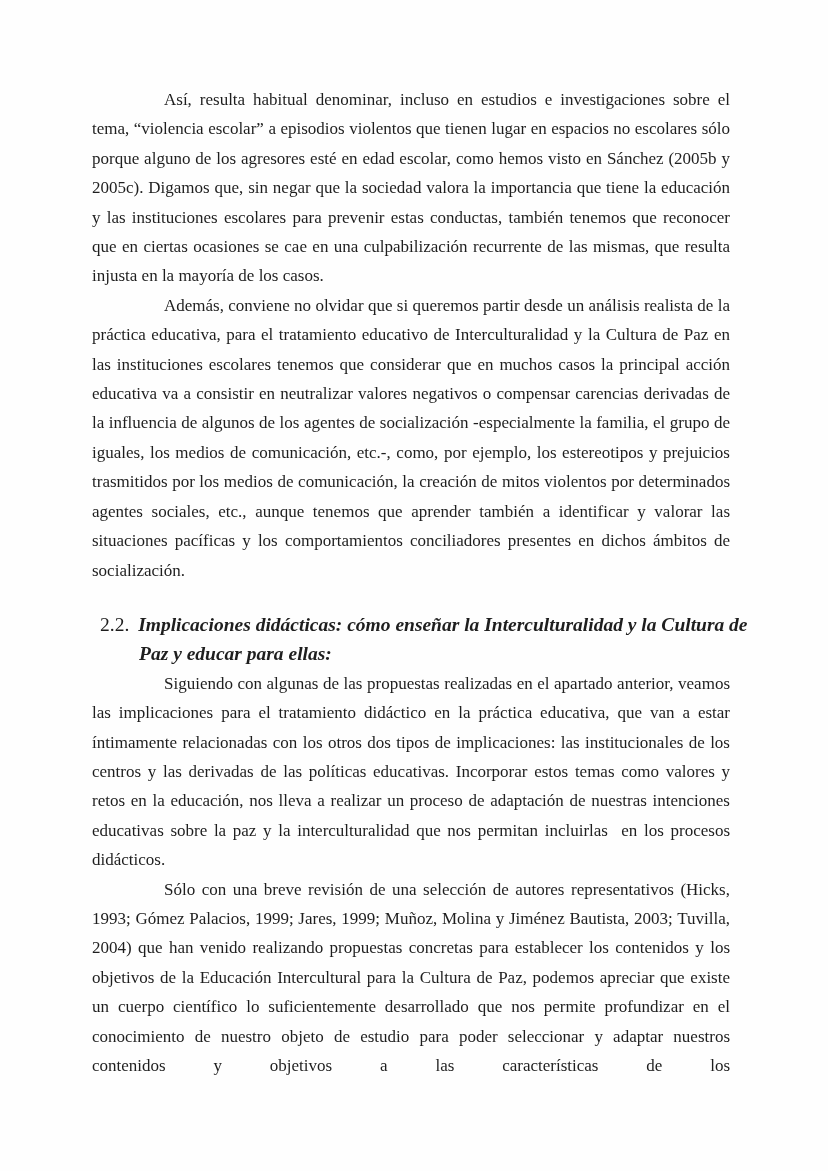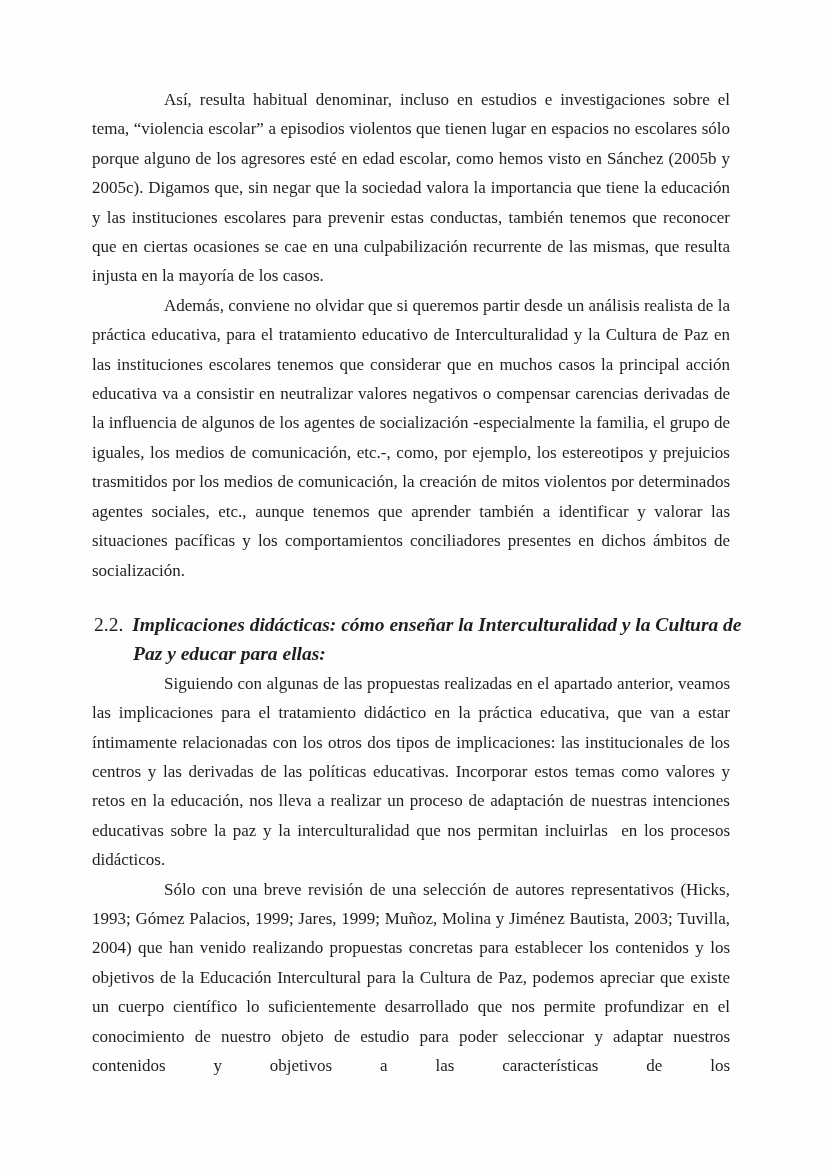--- a/index.html
+++ b/index.html
@@ -30,21 +30,21 @@
     text-align: justify;
     text-indent: 72px;
     white-space: pre-wrap;
     hyphens: none;
   }
   
   .para.continues {
     text-align-last: justify;
   }
   .heading {
-    margin: 25px -18px 0 2px;
+    margin: 25px -18px 0 8px;
     padding-left: 39px;
     text-indent: -39px;
     font-size: 19.5px;
     line-height: 29.4px;
     font-weight: normal;
     text-align: left;
   }
   .h-num {
     font-style: normal;
     font-weight: normal;

